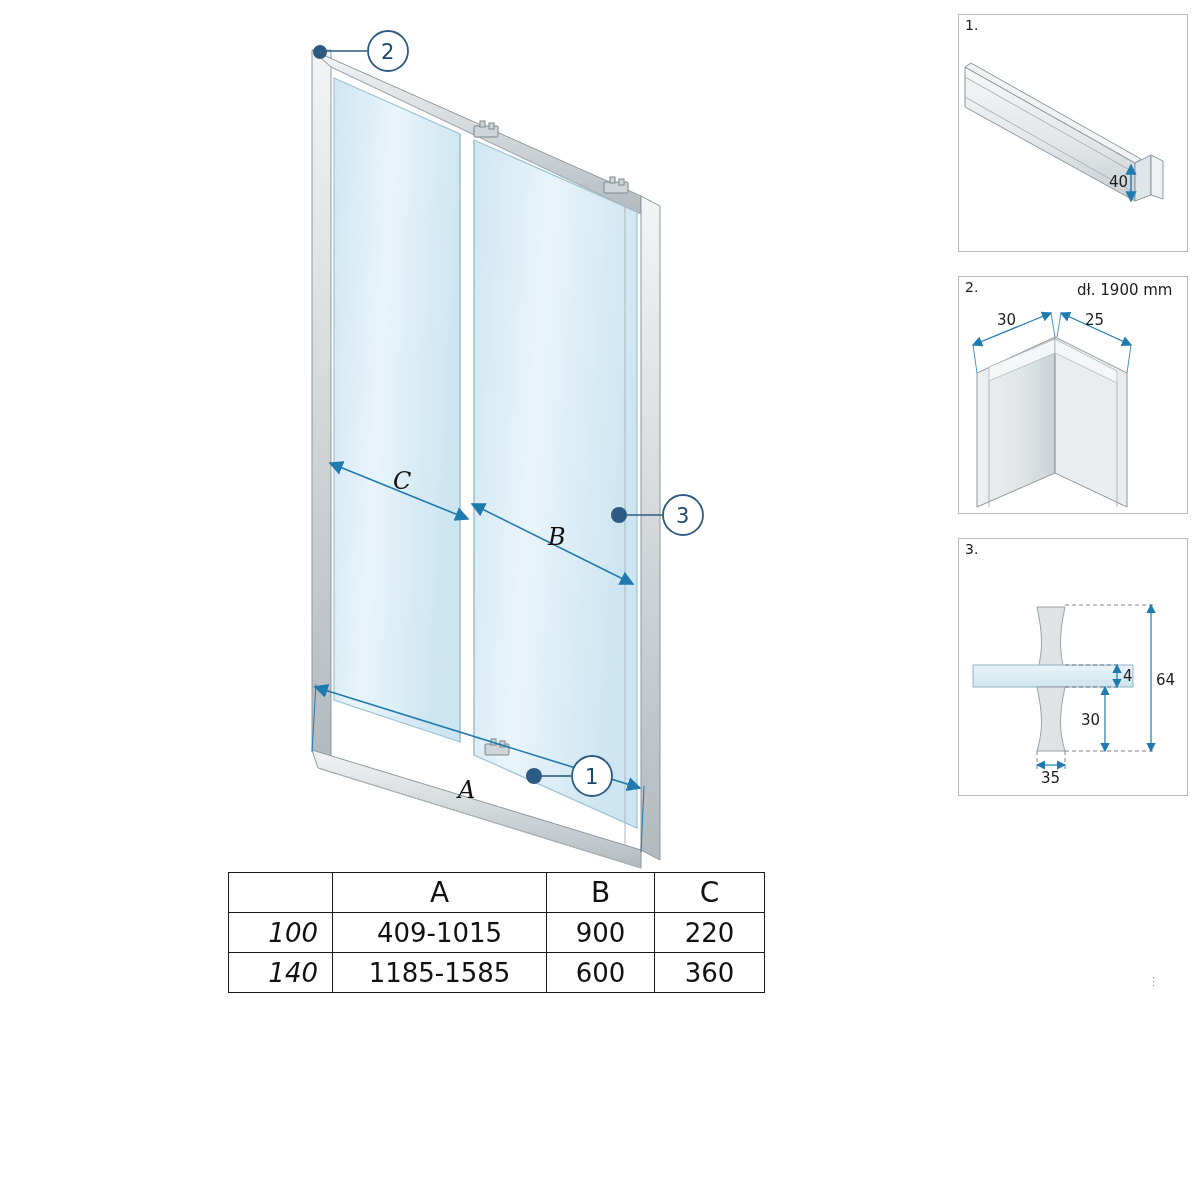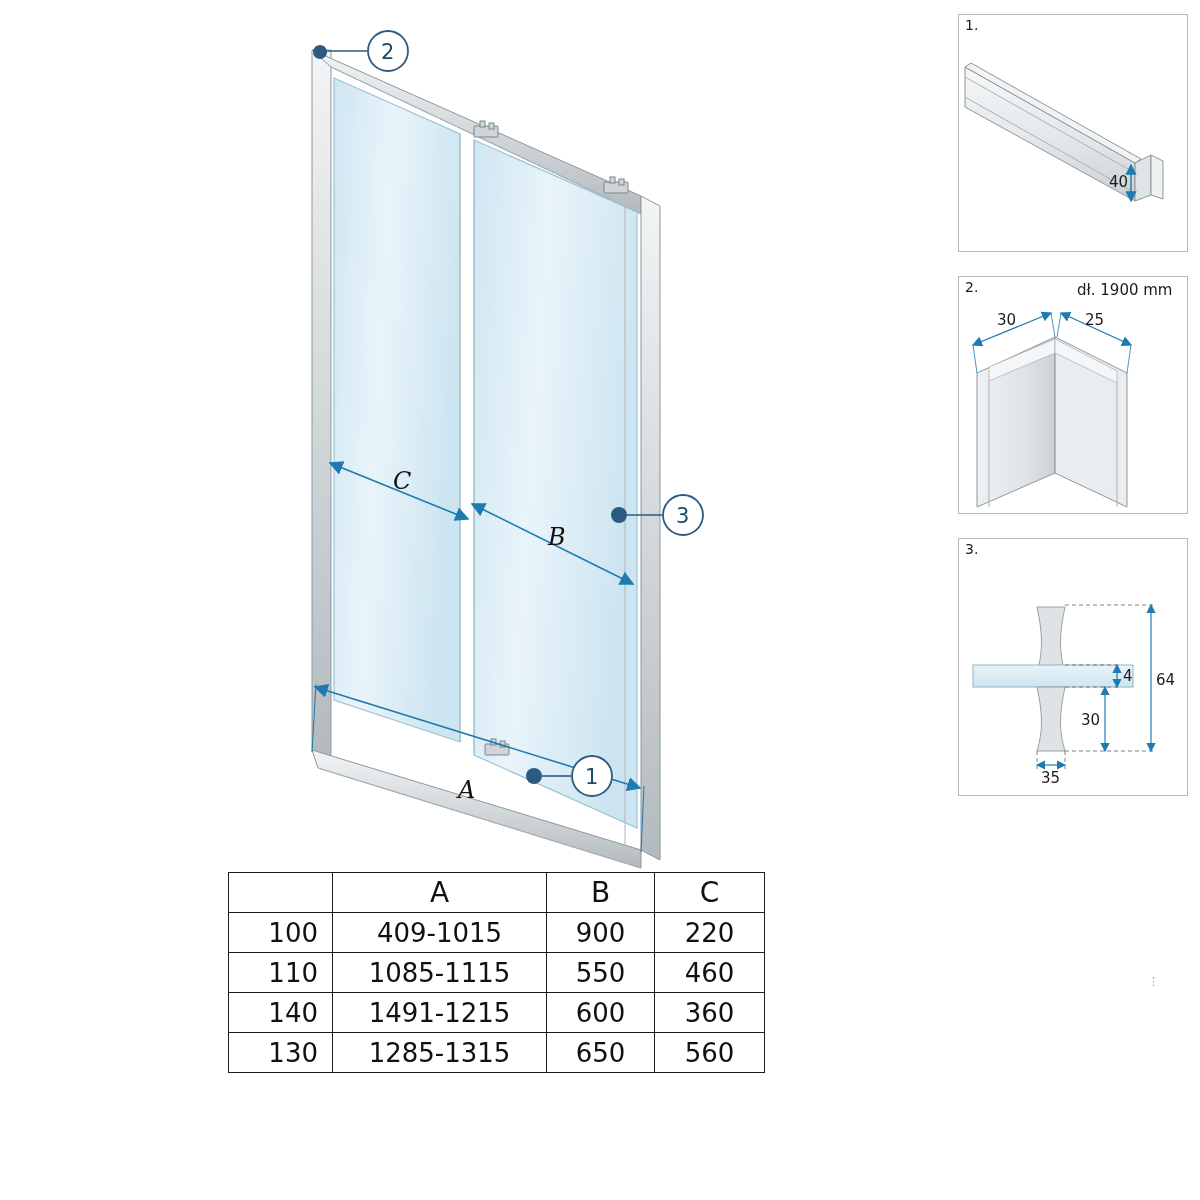--- a/index.html
+++ b/index.html
@@ -27,21 +27,21 @@
   
   #size-table{
     position:absolute;left:228px;top:872px;border-collapse:collapse;
     font-family:"DejaVu Sans", sans-serif;
   }
   #size-table td,#size-table th{
     border:1px solid #1b1b1b;
     font-size:26px;font-weight:normal;color:#111;
     text-align:center;padding:2px 6px;height:40px;box-sizing:border-box;
   }
-  #size-table .c0{width:104px;text-align:right;padding-right:14px;}
+  #size-table .c0{width:104px;text-align:right;padding-right:14px;font-style:italic;}
   #size-table .c1{width:214px;}
   #size-table .c2{width:108px;}
   #size-table .c3{width:110px;}
   #size-table .hdr{font-size:28px;}
 
   .dotcol{fill:#2d5a80;}
   .calloutTxt{font-size:21px;fill:#1b4a6b;font-family:"DejaVu Sans",sans-serif;}
   .dimTxt{font-size:15px;fill:#1b1b1b;font-family:"DejaVu Sans",sans-serif;}
   .letterTxt{font-size:24px;font-style:italic;fill:#111;font-family:"DejaVu Serif",serif;}
   .tinydot{position:absolute;right:40px;top:975px;color:#999;font-size:11px;letter-spacing:1px;}
@@ -273,31 +273,19 @@
       <td class="c2 hdr">B</td>
       <td class="c3 hdr">C</td>
     </tr>
     <tr>
       <td class="c0">100</td>
       <td class="c1">409-1015</td>
       <td class="c2">900</td>
       <td class="c3">220</td>
     </tr>
     <tr>
-      <td class="c0">110</td>
-      <td class="c1">1085-1115</td>
-      <td class="c2">550</td>
-      <td class="c3">460</td>
-    </tr>
-    <tr>
       <td class="c0">140</td>
-      <td class="c1">1491-1215</td>
+      <td class="c1">1185-1585</td>
       <td class="c2">600</td>
       <td class="c3">360</td>
     </tr>
-    <tr>
-      <td class="c0">130</td>
-      <td class="c1">1285-1315</td>
-      <td class="c2">650</td>
-      <td class="c3">560</td>
-    </tr>
   </tbody>
 </table>
 
 </body></html>

